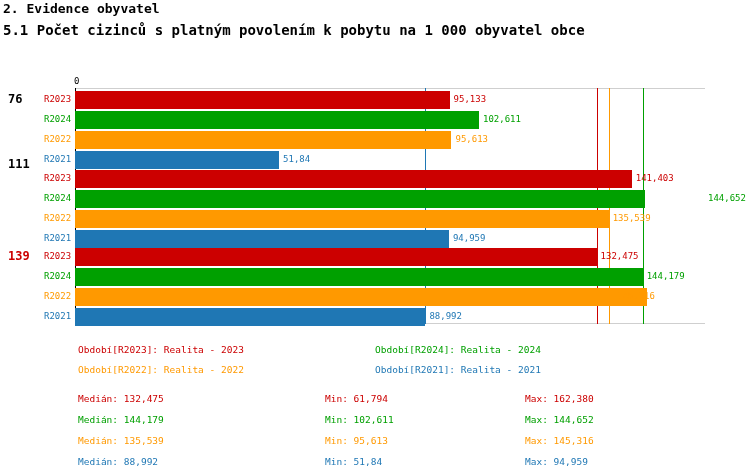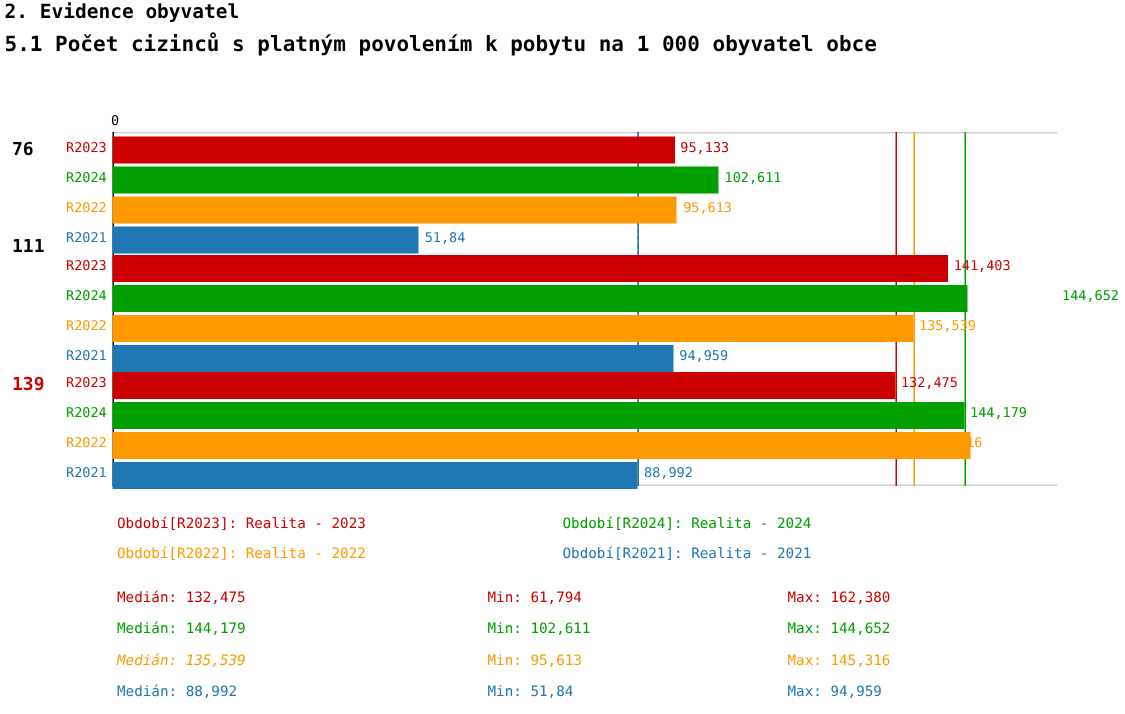--- a/index.html
+++ b/index.html
@@ -234,21 +234,21 @@
       <div class="legend-item" style="color: rgb(255, 153, 0); left: 78px; top: 28px;">Období[R2022]: Realita - 2022</div>
       <div class="legend-item" style="color: rgb(31, 119, 180); left: 375px; top: 28px;">Období[R2021]: Realita - 2021</div>
     </div>
   <div class="stats" id="stats">
       <div class="stat" style="color: rgb(204, 0, 0); left: 78px; top: 8px;">Medián: 132,475</div>
       <div class="stat" style="color: rgb(204, 0, 0); left: 325px; top: 8px;">Min: 61,794</div>
       <div class="stat" style="color: rgb(204, 0, 0); left: 525px; top: 8px;">Max: 162,380</div>
       <div class="stat" style="color: rgb(0, 160, 0); left: 78px; top: 29px;">Medián: 144,179</div>
       <div class="stat" style="color: rgb(0, 160, 0); left: 325px; top: 29px;">Min: 102,611</div>
       <div class="stat" style="color: rgb(0, 160, 0); left: 525px; top: 29px;">Max: 144,652</div>
-      <div class="stat" style="color: rgb(255, 153, 0); left: 78px; top: 50px; font-style: italic;">Medián: 135,539</div>
+      <div class="stat" style="color: rgb(255, 153, 0); left: 78px; top: 50px;">Medián: 135,539</div>
       <div class="stat" style="color: rgb(255, 153, 0); left: 325px; top: 50px;">Min: 95,613</div>
       <div class="stat" style="color: rgb(255, 153, 0); left: 525px; top: 50px;">Max: 145,316</div>
       <div class="stat" style="color: rgb(31, 119, 180); left: 78px; top: 71px;">Medián: 88,992</div>
       <div class="stat" style="color: rgb(31, 119, 180); left: 325px; top: 71px;">Min: 51,84</div>
       <div class="stat" style="color: rgb(31, 119, 180); left: 525px; top: 71px;">Max: 94,959</div>
     </div>
 
 <div class="group-label" style="color: rgb(0, 0, 0); top: 92px;">76</div>
     <div class="group-label" style="color: rgb(0, 0, 0); top: 157px;">111</div>
     <div class="group-label" style="color: rgb(204, 0, 0); top: 249.333px;">139</div>

